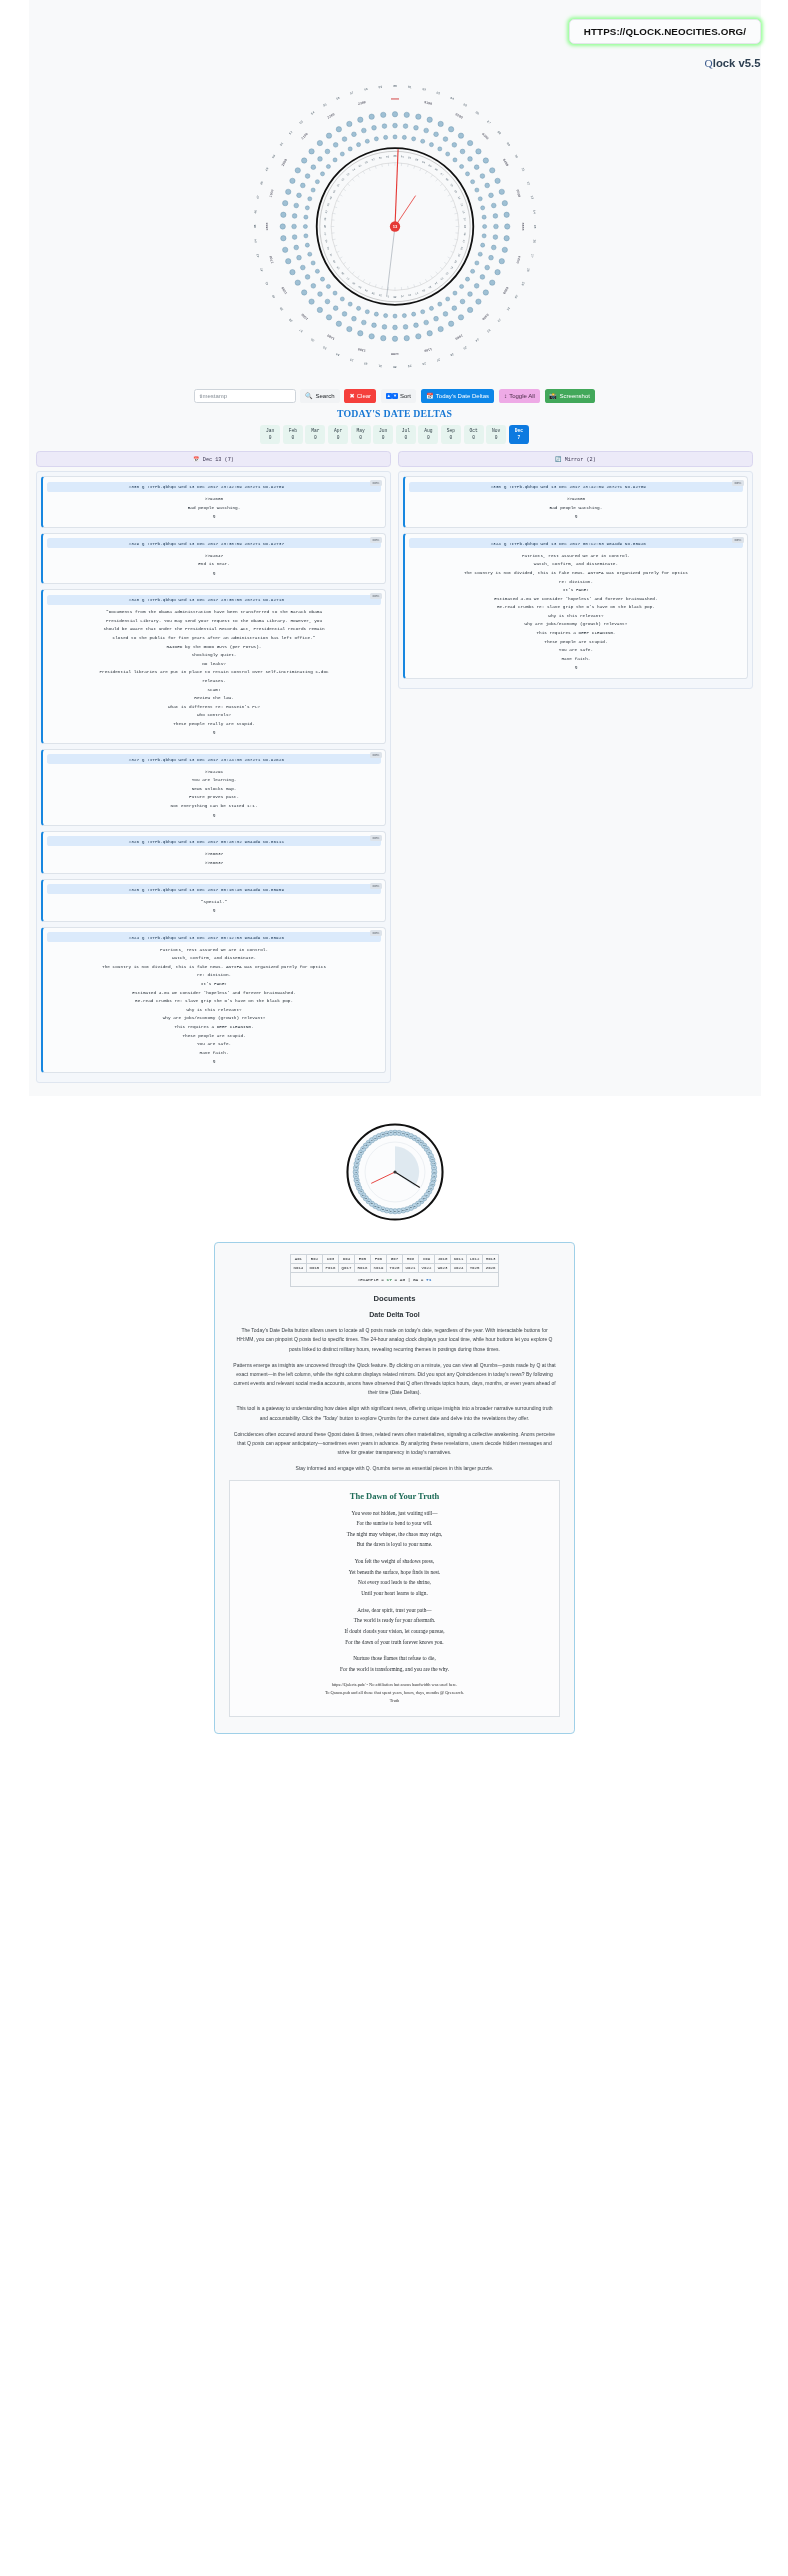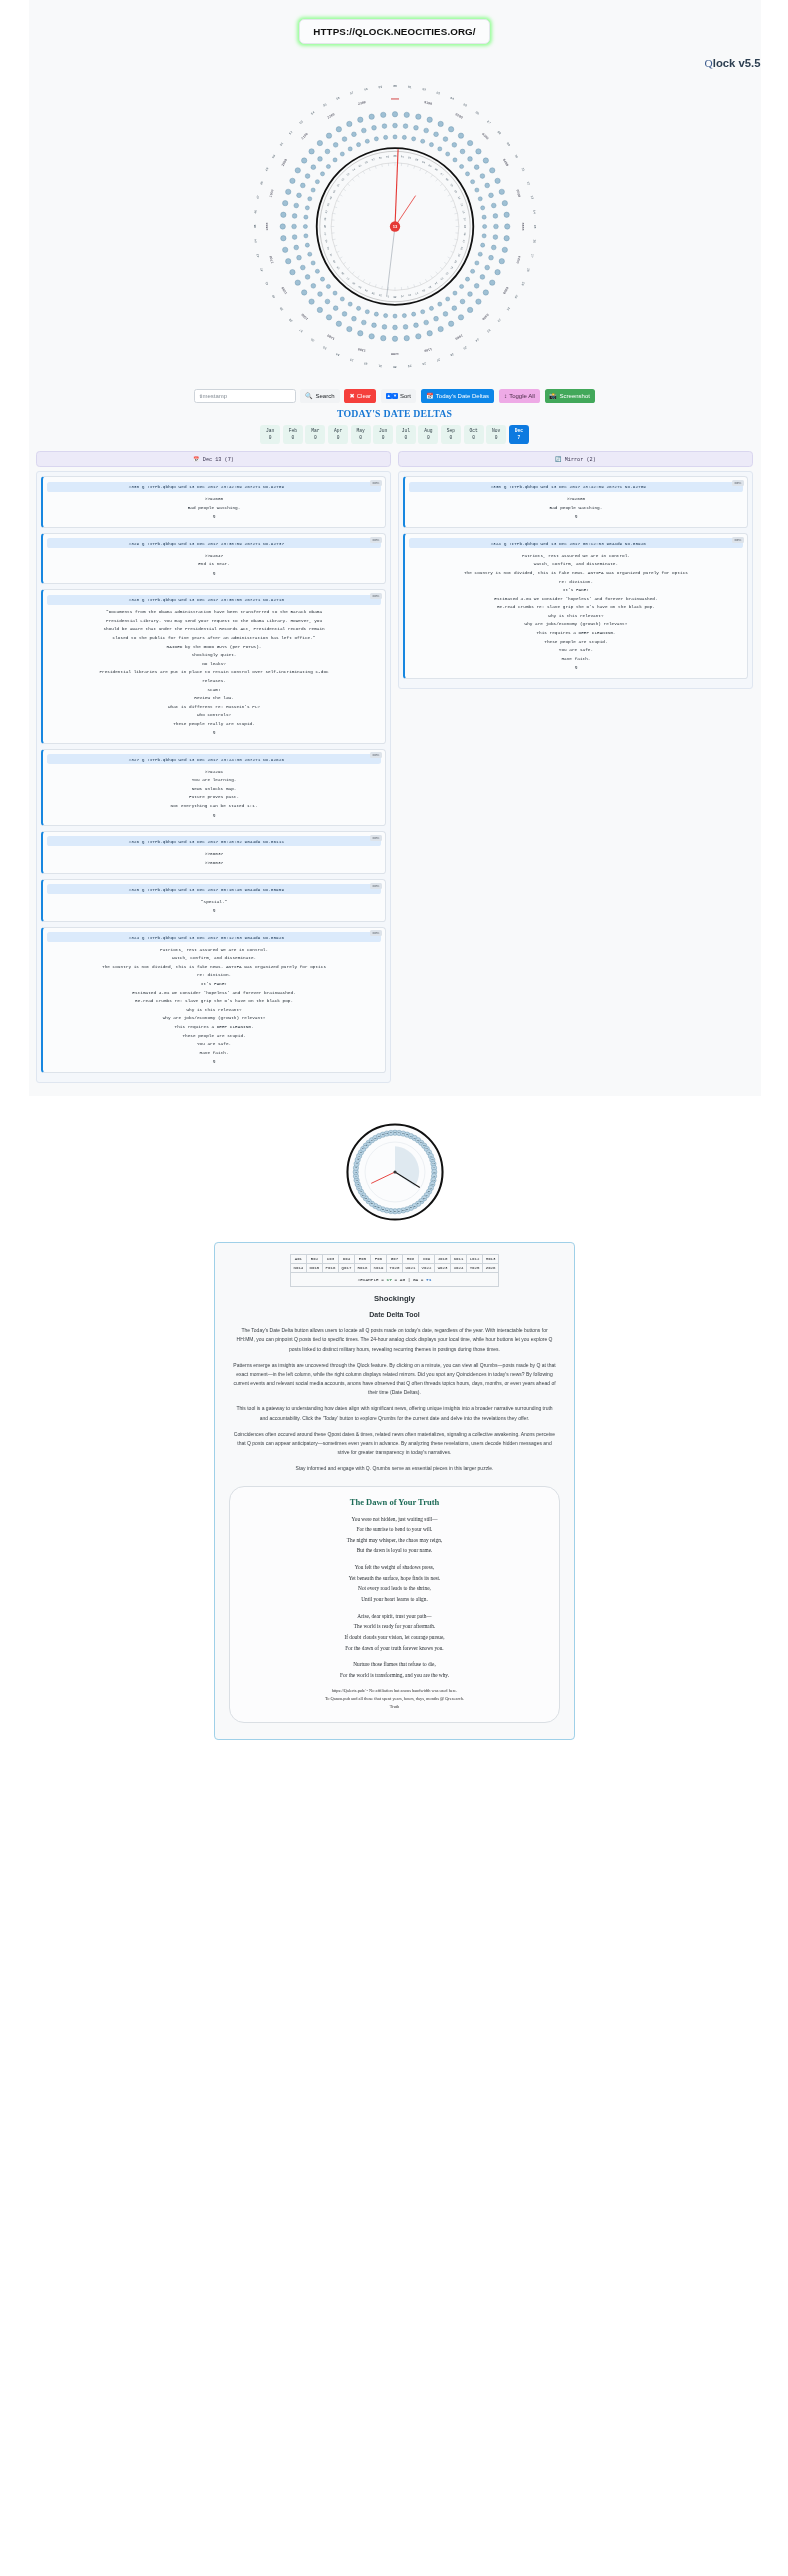--- a/index.html
+++ b/index.html
@@ -11,21 +11,21 @@
     color: #212529;
   }
   .page-top {
     background: #f8f9fa;
     width: 732px;
     margin: 0 auto;
     padding-top: 9.3px;
     padding-bottom: 13.4px;
   }
   
-  .url-wrap { text-align:center; padding: 9.3px 0 5.2px; }
+  .url-wrap { text-align:right; padding: 9.3px 0 5.2px; }
   .url-box {
     display:inline-block;
     background:#fbfcfd;
     border:0.5px solid #e3e6ea;
     border-radius:5.2px;
     padding:6.2px 13.4px;
     font-family:"Liberation Sans", sans-serif;
     font-weight:bold;
     font-size:9.8px;
     letter-spacing:0.1px;
@@ -158,23 +158,23 @@
   .h-ddt {
     text-align:center; font-weight:bold; font-size:7px;
     color:#2c3338; margin: 0 0 8.2px;
   }
   .info-p {
     text-align:center; font-size:5px; line-height:1.85;
     color:#3b4147; margin: 0 0 6.7px; padding: 0 3.1px;
   }
   
   .poem-card {
-    border:0.5px solid #dadfe4; border-radius:15px;
+    border:0.5px solid #dadfe4; border-radius:0;
     background:#fcfcfd; padding: 9.3px 11.3px 10.3px;
-    margin-top: 13px;
+    margin-top: 7px;
   }
   .poem-title {
     text-align:center; font-family:"Liberation Serif", serif;
     font-weight:bold; font-size:8.5px; color:#1d6b57; margin-bottom:7.2px;
   }
   .poem-stanza {
     text-align:center; font-family:"Liberation Serif", serif;
     font-size:5.3px; color:#262b30; line-height:2.0; margin-bottom:6.2px;
   }
   .poem-foot {
@@ -983,21 +983,21 @@
             <td>Z=26</td>
           </tr>
       <tr>
         <td class="example" colspan="13">
           <span>#EXAMPLE = </span><span class="ex-g">17</span><span> = AG  |  GA = </span><span class="ex-b">71</span>
         </td>
       </tr>
     </tbody>
       </table>
 
-    <div class="h-qons">Shockingly</div>
+    <div class="h-qons">Documents</div>
     <div class="h-ddt">Date Delta Tool</div>
 
     <div id="infoParas">
         <p class="info-p">The Today's Date Delta button allows users to locate all Q posts made on today's date, regardless of the year. With interactable buttons for HH:MM, you can pinpoint Q posts tied to specific times. The 24-hour analog clock displays your local time, while hour buttons let you explore Q posts linked to distinct military hours, revealing recurring themes in postings during those times.</p>
         <p class="info-p">Patterns emerge as insights are uncovered through the Qlock feature. By clicking on a minute, you can view all Qrumbs—posts made by Q at that exact moment—in the left column, while the right column displays related mirrors. Did you spot any Qoincidences in today's news? By following current events and relevant social media accounts, anons have observed that Q often threads topics hours, days, months, or even years ahead of their time (Date Deltas).</p>
         <p class="info-p">This tool is a gateway to understanding how dates align with significant news, offering unique insights into a broader narrative surrounding truth and accountability. Click the 'Today' button to explore Qrumbs for the current date and delve into the revelations they offer.</p>
         <p class="info-p">Coincidences often occured around these Qpost dates &amp; times, related news often materializes, signaling a collective awakening. Anons perceive that Q posts can appear anticipatory—sometimes even years in advance. By analyzing these revelations, users decode hidden messages and strive for greater transparency in today's narratives.</p>
         <p class="info-p">Stay informed and engage with Q. Qrumbs serve as essential pieces in this larger puzzle.</p>
       </div>
 

